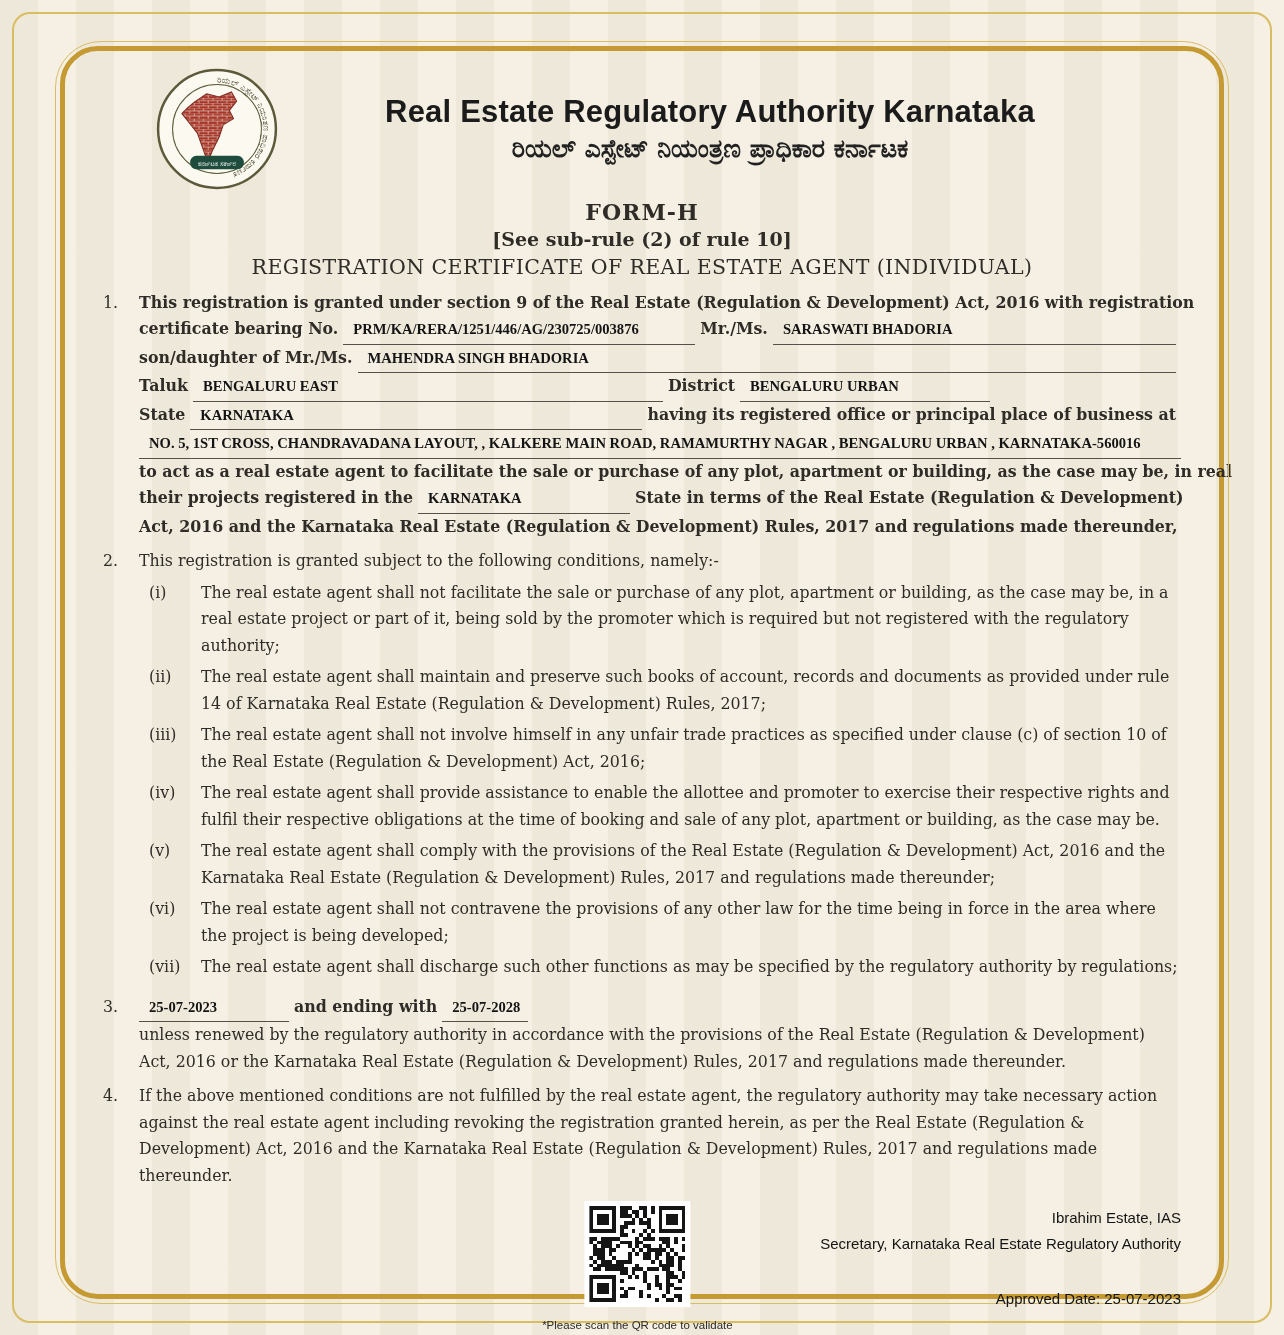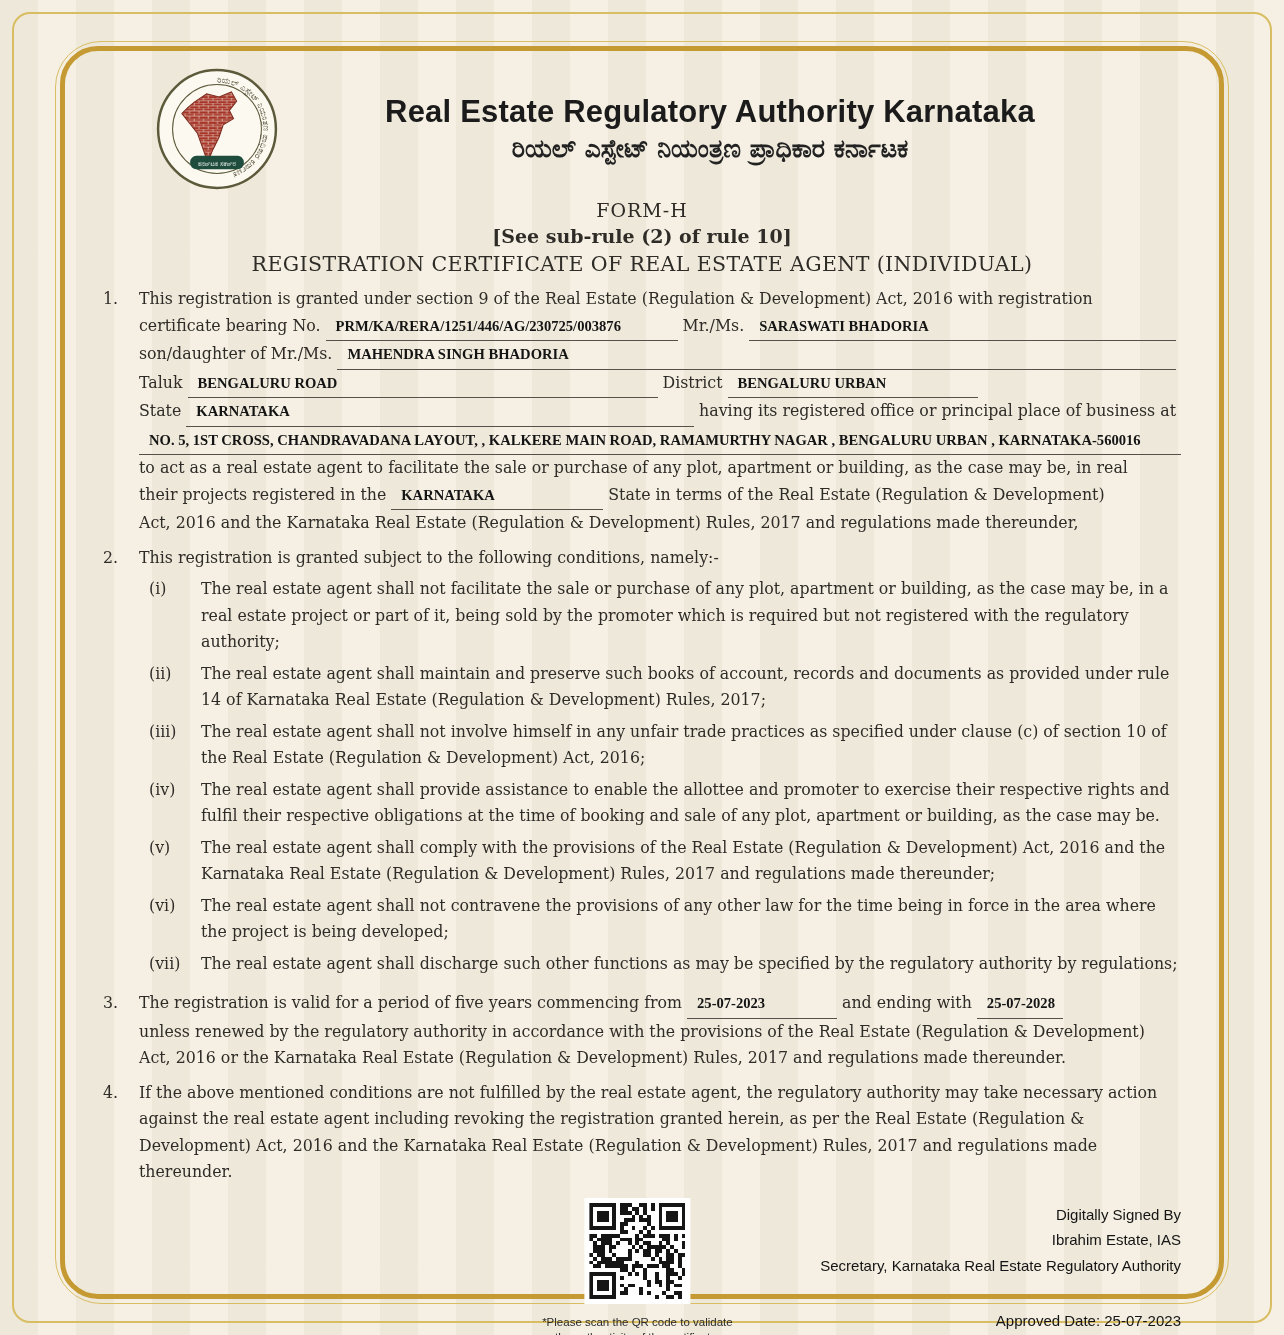--- a/index.html
+++ b/index.html
@@ -24,31 +24,31 @@
 
   
   .header{display:flex;align-items:center;margin:2px 0 0;}
   .seal{width:124px;height:124px;flex:none;margin-left:52px;}
   .title-block{flex:1;text-align:center;padding-right:40px;}
   .title-en{font-family:var(--sans);font-weight:bold;font-size:31px;color:#1b1b1b;letter-spacing:.2px;}
   .title-kn{font-size:25px;font-weight:bold;color:#222;margin-top:4px;font-family:var(--serif),sans-serif;}
 
   
   .form-head{text-align:center;margin-top:8px;line-height:1.2;}
-  .form-no{font-weight:normal;font-size:19px;letter-spacing:1px;}
+  .form-no{font-weight:bold;font-size:22px;letter-spacing:1px;}
   .form-rule{font-weight:bold;font-size:19px;margin-top:3px;}
   .form-title{font-weight:normal;font-size:20.5px;letter-spacing:.4px;margin-top:4px;}
 
   
   .bodytext{margin-top:10px;font-size:15.8px;line-height:26.5px;}
   .clause{display:flex;margin-top:8px;}
   .num{width:36px;flex:none;}
   .cbody{flex:1;min-width:0;}
   .trow{display:flex;align-items:baseline;}
-  .t{white-space:nowrap;padding-right:5px;}
+  .t{white-space:nowrap;padding-right:5px;font-weight:bold;}
   .fill{
     font-family:Liberation Serif, serif;font-weight:bold;font-size:14.6px;color:#141414;
     border-bottom:1.3px solid #55504a;padding:0 8px 1px 10px;white-space:nowrap;
     overflow:hidden;text-overflow:ellipsis;margin-right:5px;
   }
   .grow{flex:1 1 auto;}
   .w350{width:352px;flex:none;}
   .w480{width:470px;flex:none;}
   .w250{width:250px;flex:none;}
   .w215{width:212px;flex:none;}
@@ -121,21 +121,21 @@
               <span class="fill w350">PRM/KA/RERA/1251/446/AG/230725/003876</span>
               <span class="t">Mr./Ms.</span>
               <span class="fill grow">SARASWATI BHADORIA</span>
             </div>
             <div class="trow">
               <span class="t">son/daughter of Mr./Ms.</span>
               <span class="fill grow">MAHENDRA SINGH BHADORIA</span>
             </div>
             <div class="trow">
               <span class="t">Taluk</span>
-              <span class="fill w480">BENGALURU ROAD</span>
+              <span class="fill w480">BENGALURU EAST</span>
               <span class="t">District</span>
               <span class="fill w250">BENGALURU URBAN</span>
             </div>
             <div class="trow">
               <span class="t">State</span>
               <span class="fill grow">KARNATAKA</span>
               <span class="t">having its registered office or principal place of business at</span>
             </div>
             <div class="trow">
               <span class="fill full">NO. 5, 1ST CROSS, CHANDRAVADANA LAYOUT, , KALKERE MAIN ROAD, RAMAMURTHY NAGAR , BENGALURU URBAN , KARNATAKA-560016</span>
@@ -188,21 +188,20 @@
                 <div class="ctext">The real estate agent shall discharge such other functions as may be specified by the regulatory authority by regulations;</div>
               </div>
             </div>
           </div>
         </div>
 
         <div class="clause">
           <div class="num">3.</div>
           <div class="cbody">
             <div class="trow">
-              <span class="t">The registration is valid for a period of five years commencing from</span>
               <span class="fill w150">25-07-2023</span>
               <span class="t">and ending with</span>
               <span class="fill grow w150" style="width:auto;">25-07-2028</span>
             </div>
             <div>unless renewed by the regulatory authority in accordance with the provisions of the Real Estate (Regulation &amp; Development) Act, 2016 or the Karnataka Real Estate (Regulation &amp; Development) Rules, 2017 and regulations made thereunder.</div>
           </div>
         </div>
 
         <div class="clause">
           <div class="num">4.</div>
@@ -520,21 +519,20 @@
               <rect x="20" y="24" width="1" height="1"></rect>
               <rect x="21" y="24" width="1" height="1"></rect>
               <rect x="23" y="24" width="1" height="1"></rect>
             </svg>
           <div class="qr-caption">
             <div>*Please scan the QR code to validate</div>
             <div>the authenticity of the certificate.</div>
           </div>
         </div>
         <div class="sign-block">
-          <div>Digitally Signed By</div>
           <div>Ibrahim Estate, IAS</div>
           <div>Secretary, Karnataka Real Estate Regulatory Authority</div>
           <div class="approved">Approved Date: 25-07-2023</div>
         </div>
       </div>
 
     </div>
   </div>
 </div>
 

